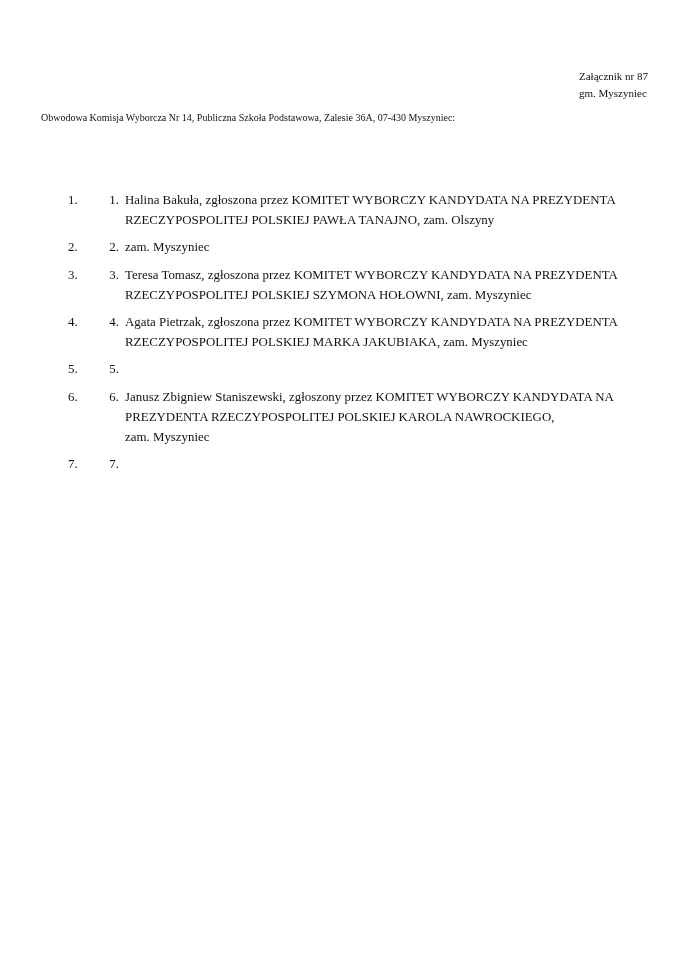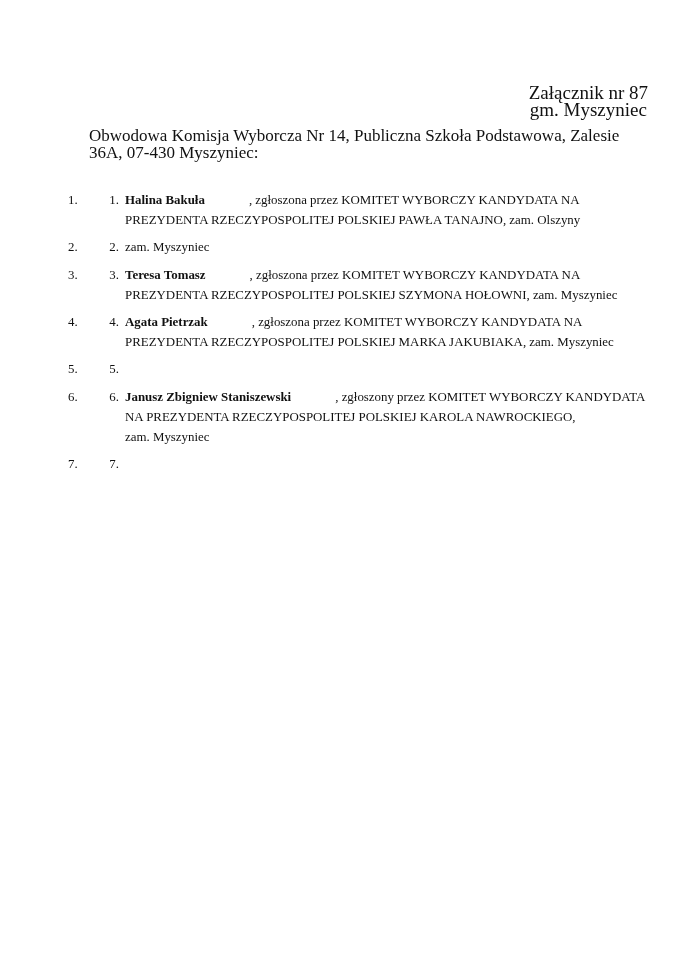--- a/index.html
+++ b/index.html
@@ -20,37 +20,35 @@
     position: absolute;
     inset: 0;
     background: #ffffff;
   }
 
   
   .doc-header {
     position: absolute;
     top: 68px;
     right: 31px;
-    text-align: center;
-    font-size: 19px;
+    text-align: left;
+    font-size: 11px;
     line-height: 17px;
     white-space: nowrap;
-    margin-top: 16px;
   }
   .doc-header div { display: block; }
 
   
   .commission-line {
     position: absolute;
-    top: 127px;
+    top: 109px;
     left: 41px;
     right: 31px;
-    font-size: 17px;
+    font-size: 10px;
     line-height: 17px;
-    margin-left: 48px;
   }
 
   
   .members {
     position: absolute;
     top: 174px;
     left: 41px;
     right: 28px;
   }
   .member-item {
@@ -67,25 +65,24 @@
     position: absolute;
     left: 20px;
     top: 0;
     width: 18px;
     text-align: right;
     font-size: 12.9px;
     line-height: 20.2px;
   }
 
   .member-name {
-    font-weight: bold;
+    font-weight: normal;
   }
   .member-rest {
     font-weight: normal;
-    margin-left: 44px;
   }
   .member-residence {
     display: block;
     font-weight: normal;
   }
   .member-body {
     display: block;
   }
 </style>
 </head>

